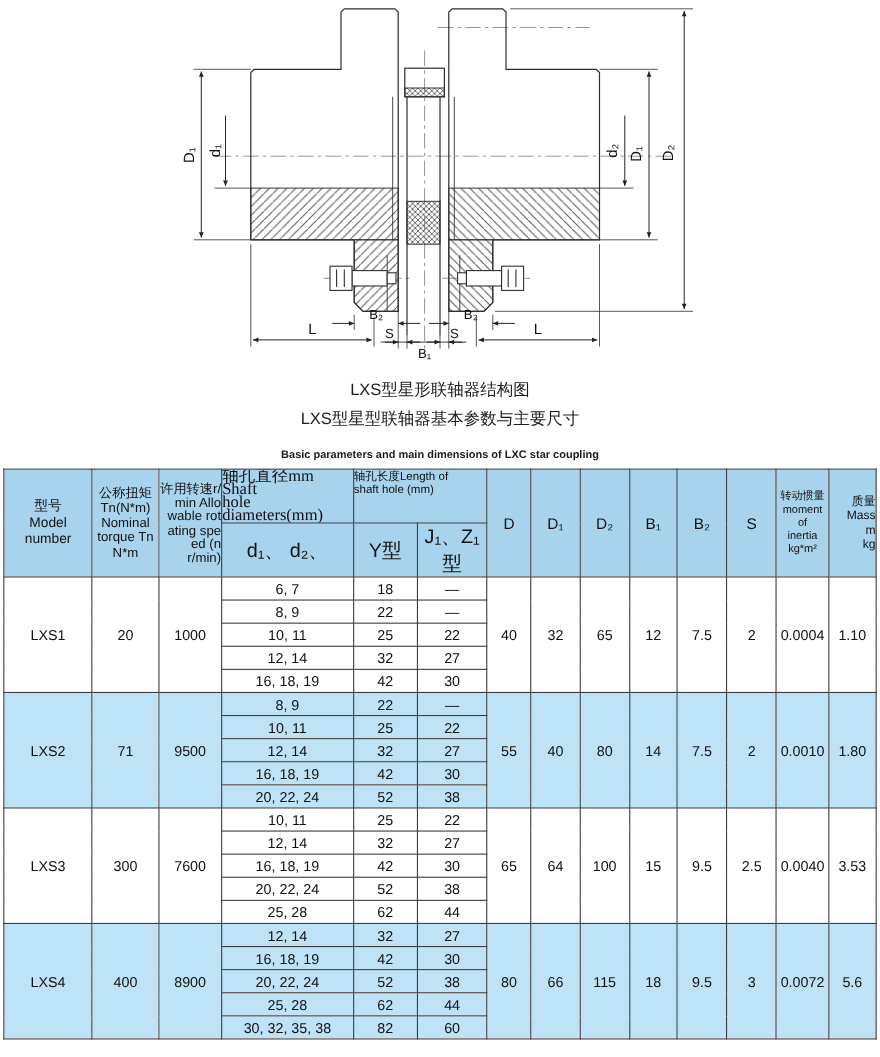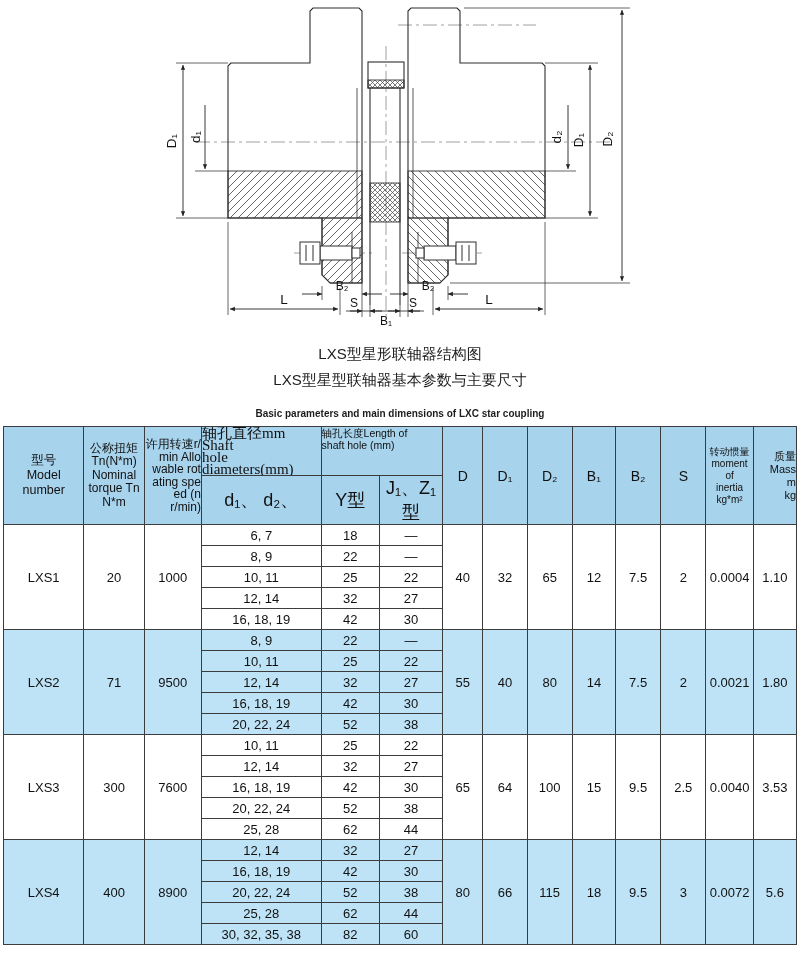--- a/index.html
+++ b/index.html
@@ -257,21 +257,21 @@
           <td rowspan="5">9500</td>
           <td class="c-d">8, 9</td>
           <td>22</td>
           <td>—</td>
           <td rowspan="5">55</td>
           <td rowspan="5">40</td>
           <td rowspan="5">80</td>
           <td rowspan="5">14</td>
           <td rowspan="5">7.5</td>
           <td rowspan="5">2</td>
-          <td rowspan="5">0.0021</td>
+          <td rowspan="5">0.0010</td>
           <td rowspan="5">1.80</td>
         </tr>
         <tr class="hl">
           <td class="c-d">10, 11</td>
           <td>25</td>
           <td>22</td>
         </tr>
         <tr class="hl">
           <td class="c-d">12, 14</td>
           <td>32</td>

